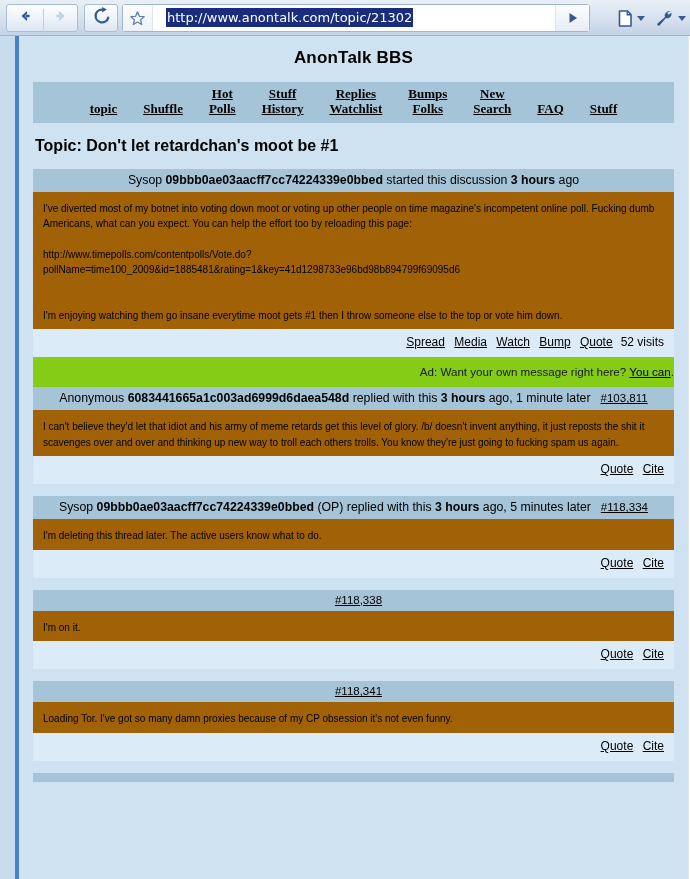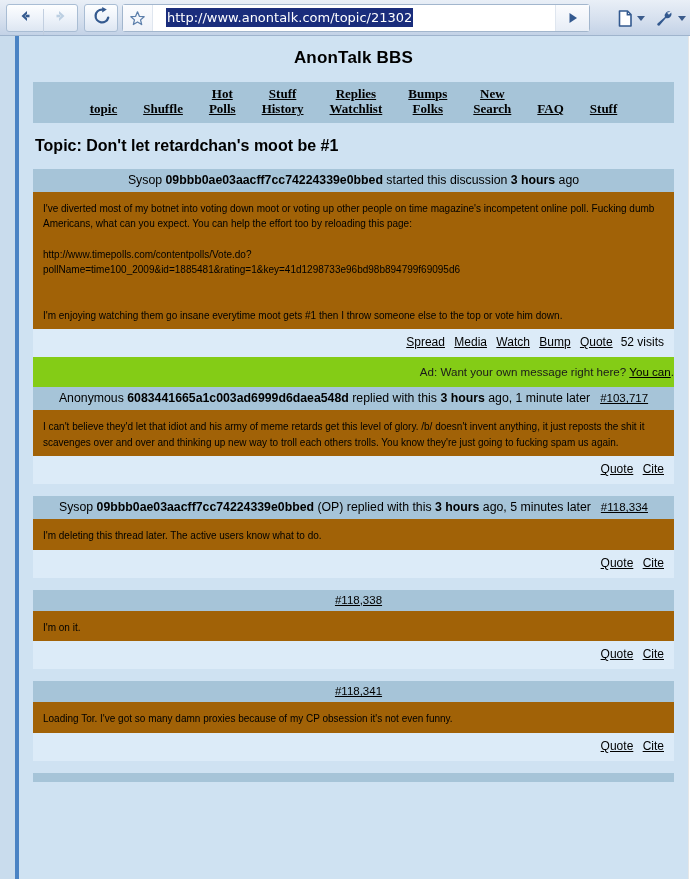--- a/index.html
+++ b/index.html
@@ -283,21 +283,21 @@
           <p class="gap" style="margin-top:30px;">I'm enjoying watching them go insane everytime moot gets #1 then I throw someone else to the top or vote him down.</p>
         </div>
         <div class="post-actions"><a>Spread</a> <a>Media</a> <a>Watch</a> <a>Bump</a> <a>Quote</a><span class="visits">52 visits</span></div>
       </div>
 
       <div id="ad-line"><span>Ad: Want your own message right here? </span><a>You can</a><span>.</span></div>
 
       <div class="post">
         <div class="post-head">
           <span class="who"><span>Anonymous</span> <b>6083441665a1c003ad6999d6daea548d</b><span></span> <span>replied with this</span> <b>3 hours</b> <span>ago, 1 minute later</span></span>
-          <a class="pid">#103,717</a>
+          <a class="pid">#103,811</a>
         </div>
         <div class="post-body">
           <p>I can't believe they'd let that idiot and his army of meme retards get this level of glory. /b/ doesn't invent anything, it just reposts the shit it scavenges over and over and thinking up new way to troll each others trolls. You know they're just going to fucking spam us again.</p>
         </div>
         <div class="post-actions"><a>Quote</a> <a>Cite</a></div>
       </div>
       <div class="gap-strip"></div>
 
       <div class="post">
         <div class="post-head">

